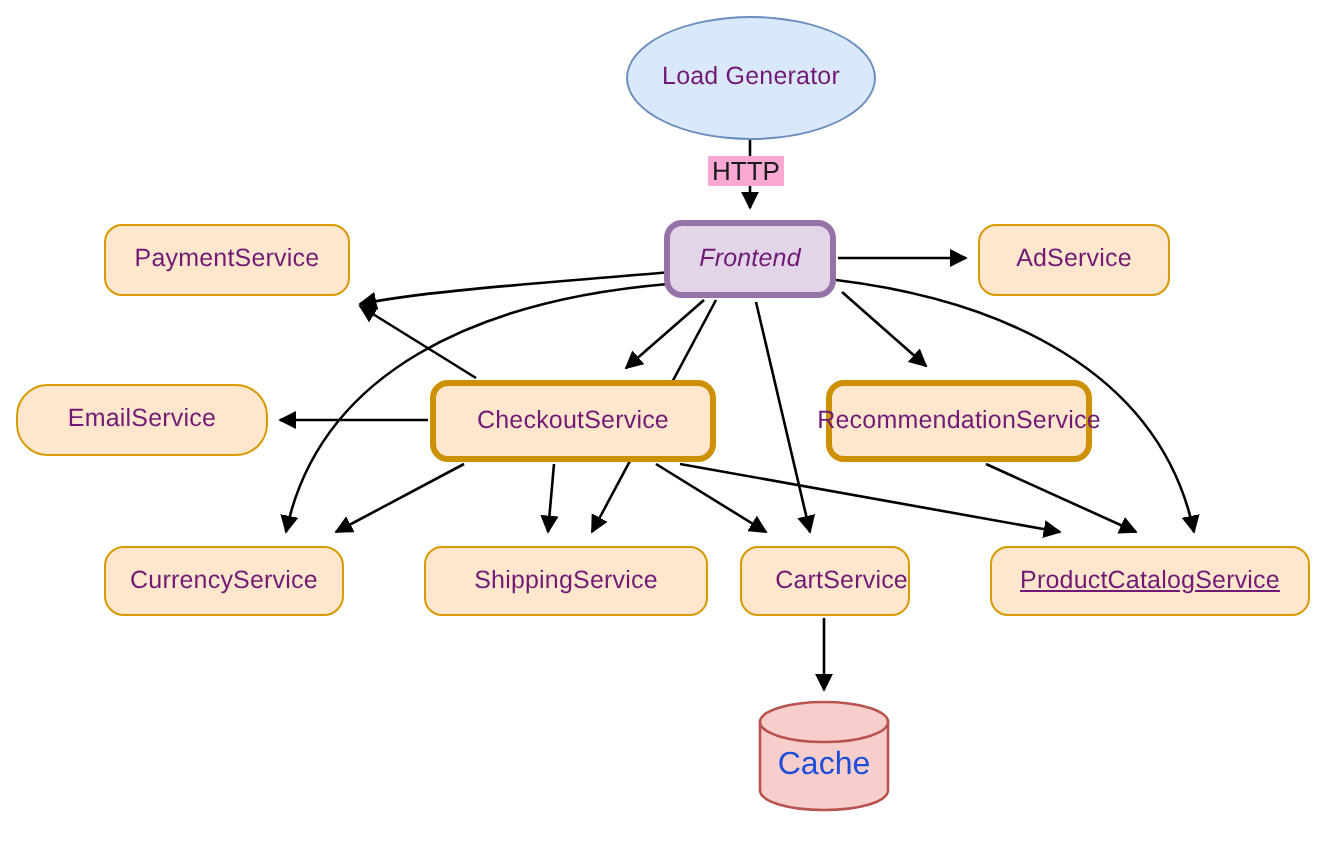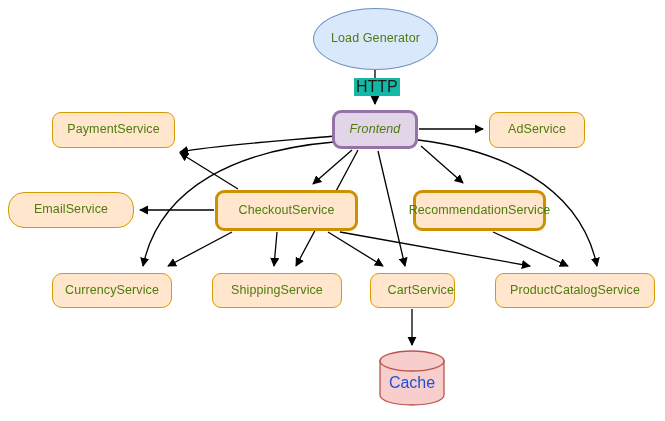--- a/index.html
+++ b/index.html
@@ -26,21 +26,21 @@
     height: 421px;
   }
   .node {
     position: absolute;
     box-sizing: border-box;
     display: flex;
     align-items: center;
     justify-content: center;
     text-align: center;
     font-size: 12.5px;
-    color: #4d7c0f;
+    color: #701a75;
     line-height: 1.1;
     z-index: 5;
     letter-spacing: 0.1px;
   }
   .node.box {
     border-radius: 9px;
   }
   .svc {
     background: #ffe6cc;
     border: 1.4px solid #d79b00;
@@ -72,22 +72,22 @@
     display: flex;
     align-items: center;
     justify-content: center;
     font-size: 16px;
     color: #1d4ed8;
     padding-top: 9px;
     box-sizing: border-box;
   }
   .edge-label {
     position: absolute;
-    background: #14b8a6;
-    font-size: 16px;
+    background: #f9a8d4;
+    font-size: 13px;
     color: #1a1a1a;
     padding: 0 2px;
     z-index: 6;
     white-space: nowrap;
   }
 </style>
 </head>
 <body>
 
 <div id="canvas">
@@ -166,29 +166,29 @@
   </div>
 
   <div class="node box svc thick" style="left:413px; top:190px; width:133px; height:41px;">
     <span>RecommendationService</span>
   </div>
 
   <div class="node box svc" style="left:52px; top:273px; width:120px; height:35px;border-radius:10px;">
     <span>CurrencyService</span>
   </div>
 
-  <div class="node box svc" style="left:212px; top:273px; width:130px; height:35px;">
+  <div class="node box svc" style="left:212px; top:273px; width:142px; height:35px;">
     <span>ShippingService</span>
   </div>
 
   <div class="node box svc" style="left:370px; top:273px; width:85px; height:35px;justify-content:flex-end;">
     <span>CartService</span>
   </div>
 
-  <div class="node box svc" style="left:495px; top:273px; width:160px; height:35px;">
+  <div class="node box svc" style="left:495px; top:273px; width:160px; height:35px;text-decoration:underline;">
     <span>ProductCatalogService</span>
   </div>
 
   <div class="cylinder" style="left:379px; top:350px; width:66px; height:56px;">
     <svg width="66" height="56" viewBox="0 0 66 56" xmlns="http://www.w3.org/2000/svg">
       <path d="M 1 11 L 1 45 C 1 51, 15.5 55, 33 55 C 50.5 55, 65 51, 65 45 L 65 11 Z" fill="#f8cecc" stroke="#b85450" stroke-width="1.3"></path>
       <ellipse cx="33" cy="11" rx="32" ry="10" fill="#f8cecc" stroke="#b85450" stroke-width="1.3"></ellipse>
     </svg>
     <div class="cyl-label">Cache</div>
   </div>

